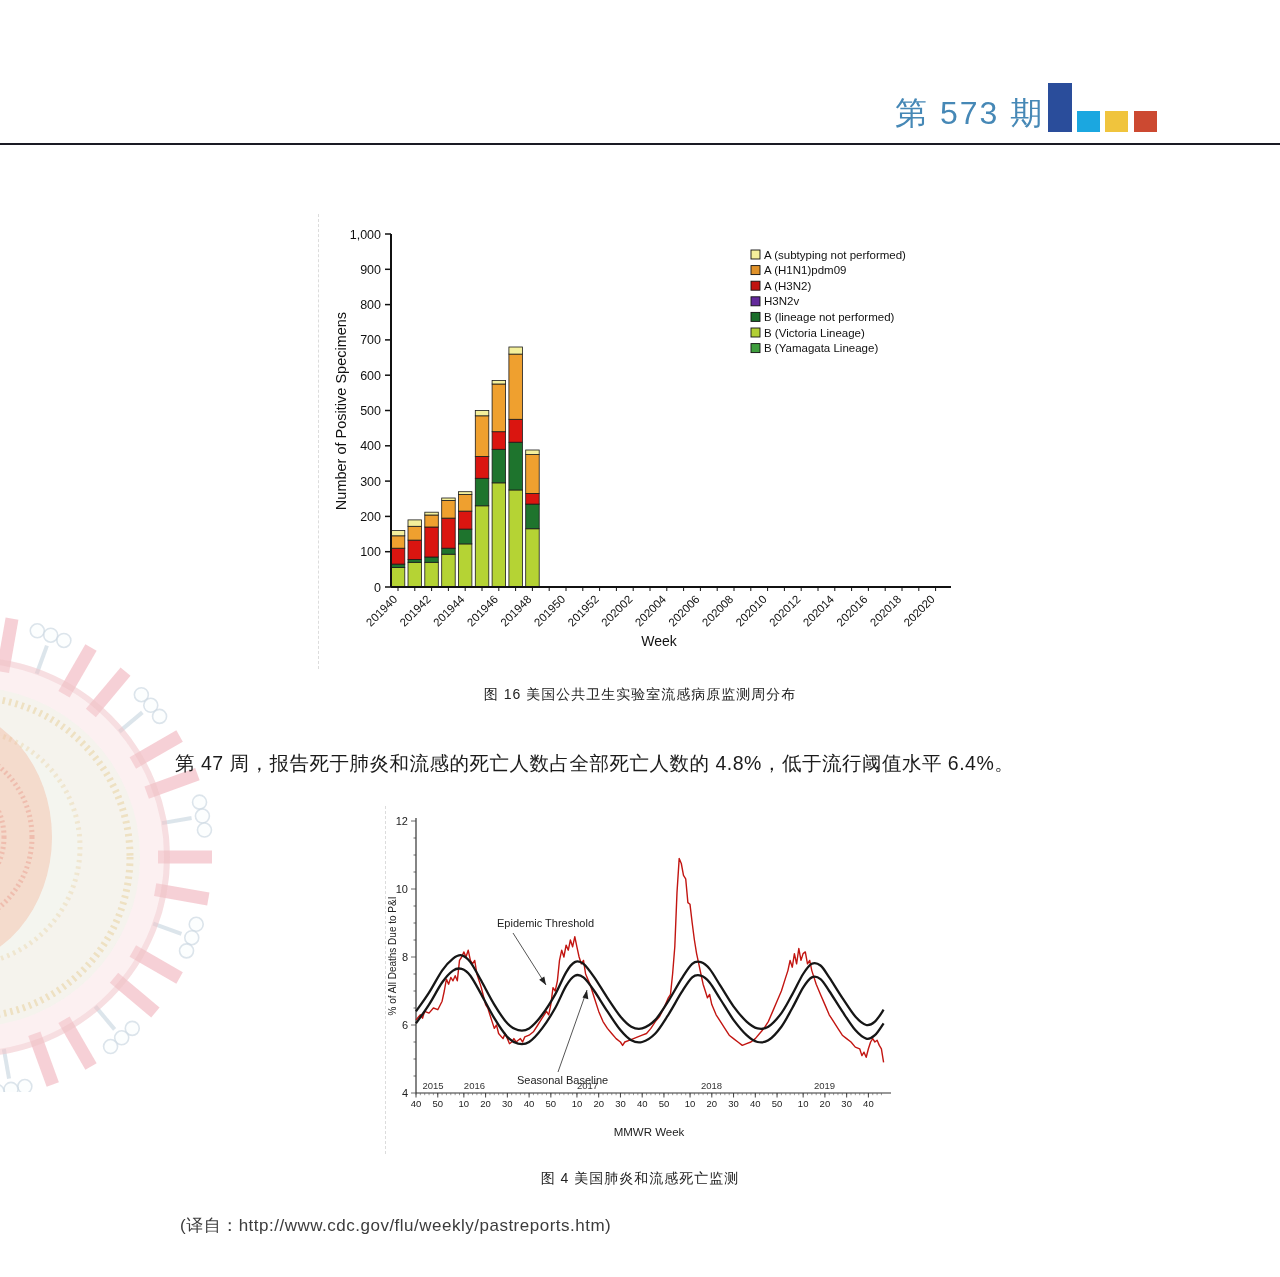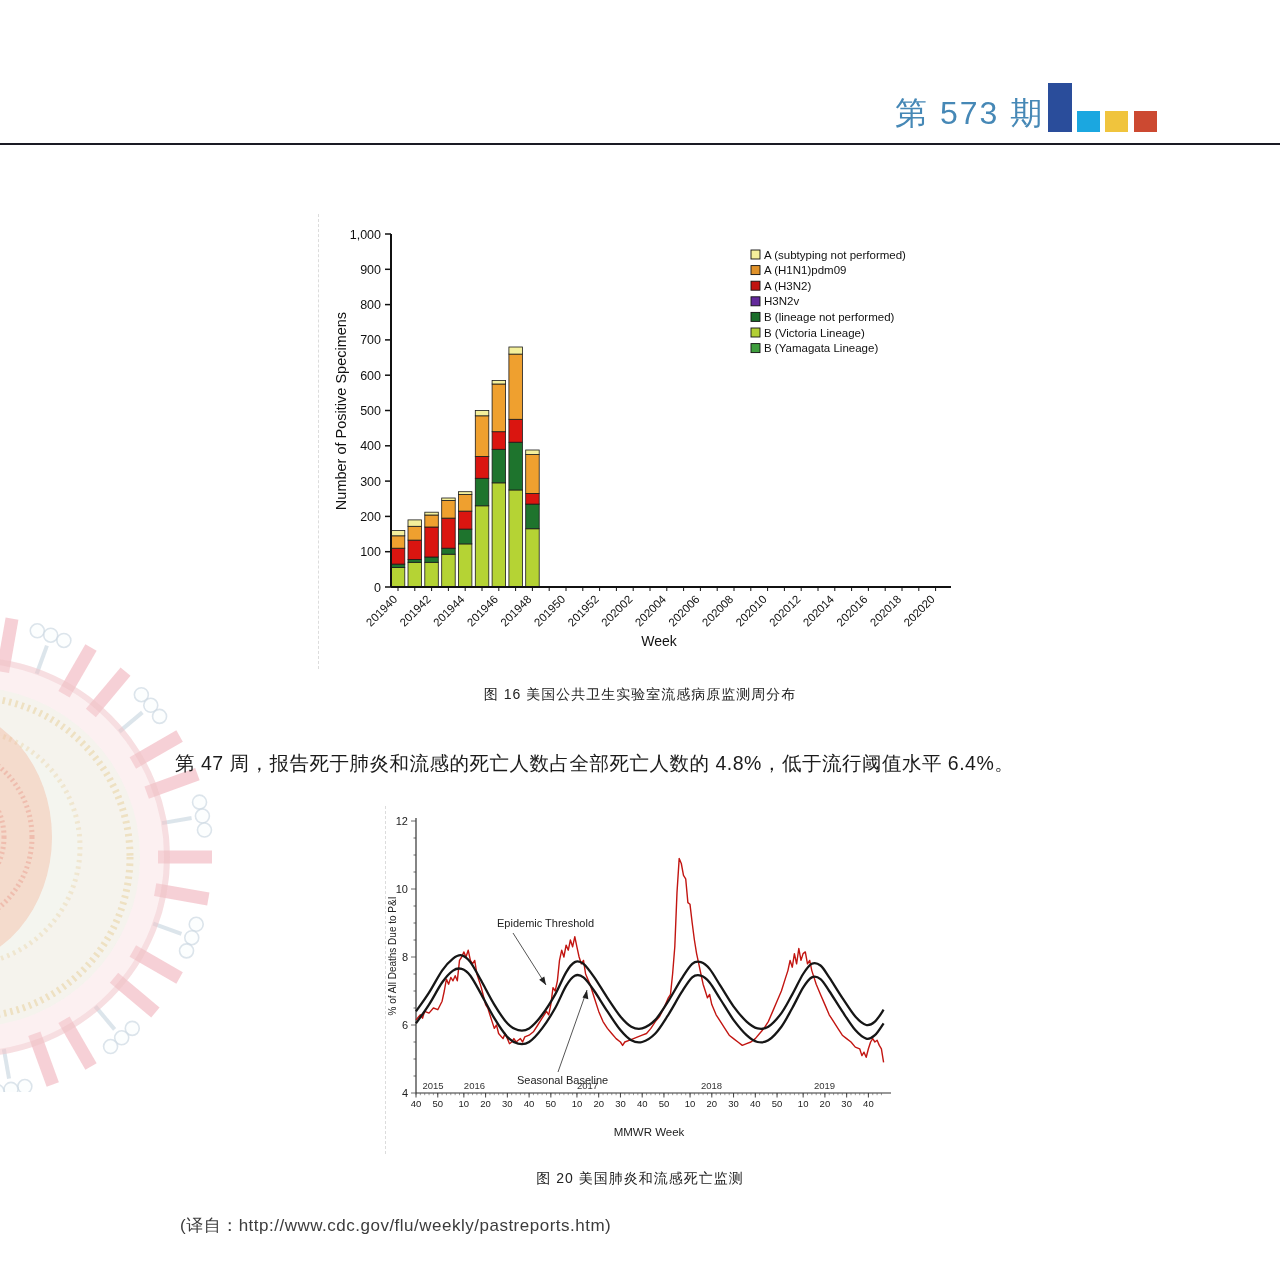--- a/index.html
+++ b/index.html
@@ -372,21 +372,21 @@
       <path d="M30.0,217.3C32.2,214.2 38.7,205.4 43.0,198.6C47.4,191.8 52.1,182.2 56.1,176.5C60.1,170.8 63.7,166.9 67.0,164.6C70.2,162.3 72.8,162.0 75.7,162.9C78.6,163.7 81.1,165.4 84.4,169.7C87.6,173.9 91.3,181.3 95.3,188.4C99.2,195.5 104.0,205.1 108.3,212.2C112.6,219.3 117.4,226.6 121.3,230.9C125.3,235.1 128.6,236.8 132.2,237.7C135.8,238.5 139.1,238.6 143.1,236.0C147.1,233.4 151.8,228.1 156.1,222.4C160.5,216.7 165.2,209.1 169.2,202.0C173.2,194.9 176.8,185.3 180.1,179.9C183.3,174.5 185.9,171.1 188.8,169.7C191.7,168.3 194.2,168.8 197.5,171.4C200.7,173.9 204.4,179.3 208.3,185.0C212.3,190.7 217.0,198.9 221.4,205.4C225.7,211.9 230.5,219.3 234.4,224.1C238.4,228.9 241.7,232.3 245.3,234.3C248.9,236.3 252.2,237.1 256.2,236.0C260.2,234.9 264.9,232.0 269.3,227.5C273.6,223.0 277.9,215.6 282.3,208.8C286.6,202.0 291.4,192.9 295.3,186.7C299.3,180.5 303.0,174.2 306.2,171.4C309.5,168.6 312.0,168.8 314.9,169.7C317.8,170.5 320.4,172.5 323.6,176.5C326.9,180.5 330.5,187.3 334.5,193.5C338.5,199.7 343.2,207.9 347.5,213.9C351.9,219.8 356.6,225.5 360.6,229.2C364.6,232.9 367.8,235.2 371.5,236.0C375.1,236.8 378.4,236.9 382.3,234.3C386.3,231.8 391.4,226.1 395.4,220.7C399.4,215.3 402.6,208.5 406.3,202.0C409.9,195.5 413.9,186.7 417.1,181.6C420.4,176.5 422.9,172.8 425.8,171.4C428.7,170.0 431.6,170.8 434.5,173.1C437.4,175.4 439.6,179.6 443.2,185.0C446.9,190.4 451.9,198.9 456.3,205.4C460.6,211.9 465.4,219.6 469.3,224.1C473.3,228.6 477.0,231.8 480.2,232.6C483.5,233.5 486.0,231.8 488.9,229.2C491.8,226.6 496.2,219.3 497.6,217.3" fill="none" stroke="#161616" stroke-width="2.3" stroke-linejoin="round"></path>
       <path d="M30.0,205.4C32.2,202.3 38.7,193.5 43.0,186.7C47.4,179.9 52.1,170.3 56.1,164.6C60.1,158.9 63.7,155.3 67.0,152.7C70.2,150.1 72.8,148.7 75.7,149.3C78.6,149.9 81.1,151.9 84.4,156.1C87.6,160.4 91.3,167.7 95.3,174.8C99.2,181.9 104.0,191.5 108.3,198.6C112.6,205.7 117.4,213.1 121.3,217.3C125.3,221.6 128.6,223.3 132.2,224.1C135.8,225.0 139.1,224.9 143.1,222.4C147.1,219.8 151.8,214.5 156.1,208.8C160.5,203.1 165.2,195.5 169.2,188.4C173.2,181.3 176.8,171.7 180.1,166.3C183.3,160.9 185.9,157.5 188.8,156.1C191.7,154.7 194.2,155.3 197.5,157.8C200.7,160.3 204.4,165.7 208.3,171.4C212.3,177.1 217.0,185.3 221.4,191.8C225.7,198.3 230.5,205.7 234.4,210.5C238.4,215.3 241.7,218.7 245.3,220.7C248.9,222.7 252.2,223.5 256.2,222.4C260.2,221.3 264.9,218.4 269.3,213.9C273.6,209.4 277.9,202.0 282.3,195.2C286.6,188.4 291.4,179.3 295.3,173.1C299.3,166.9 303.0,160.6 306.2,157.8C309.5,155.0 312.0,155.3 314.9,156.1C317.8,157.0 320.4,158.9 323.6,162.9C326.9,166.9 330.5,173.7 334.5,179.9C338.5,186.1 343.2,194.3 347.5,200.3C351.9,206.3 356.6,211.9 360.6,215.6C364.6,219.3 367.8,221.5 371.5,222.4C375.1,223.2 378.4,223.2 382.3,220.7C386.3,218.2 391.4,212.5 395.4,207.1C399.4,201.7 402.6,194.9 406.3,188.4C409.9,181.9 413.9,173.1 417.1,168.0C420.4,162.9 422.9,159.2 425.8,157.8C428.7,156.4 431.6,157.2 434.5,159.5C437.4,161.8 439.6,166.0 443.2,171.4C446.9,176.8 451.9,185.3 456.3,191.8C460.6,198.3 465.4,206.0 469.3,210.5C473.3,215.0 477.0,218.2 480.2,219.0C483.5,219.8 486.0,218.2 488.9,215.6C491.8,213.1 496.2,205.7 497.6,203.7" fill="none" stroke="#161616" stroke-width="2.3" stroke-linejoin="round"></path>
       <text x="111" y="121" font-size="11" fill="#222">Epidemic Threshold</text>
       <line x1="127" y1="127" x2="160" y2="179" stroke="#555" stroke-width="1"></line>
       <polygon points="160,179 153.2,173.8 158.3,170.6" fill="#222"></polygon>
       <text x="131" y="278" font-size="11" fill="#222">Seasonal Baseline</text>
       <line x1="172" y1="266" x2="201" y2="184" stroke="#555" stroke-width="1"></line>
       <polygon points="201,184 196.5,191.5 202.3,193.2" fill="#222"></polygon>
     </svg></figure>
 
-<div class="caption c17">图 20 美国肺炎和流感死亡监测</div>
+<div class="caption c17">图 4 美国肺炎和流感死亡监测</div>
 
 <div class="source">(译自：http://www.cdc.gov/flu/weekly/pastreports.htm)</div>
 
 <svg id="virus" width="250" height="480" viewBox="0 0 250 480">
     <g opacity="0.55">
       <line x1="158" y1="245" x2="212" y2="245" stroke="rgba(224,86,105,0.5)" stroke-width="13"></line>
       <line x1="155.1438575662951" y1="277.6458574013829" x2="208.32347622895435" y2="287.02285899539714" stroke="rgba(224,86,105,0.5)" stroke-width="13"></line>
       <line x1="153.24006105325213" y1="311.6939279485054" x2="181.4308396768294" y2="321.9545322482754" stroke="rgba(150,175,195,0.6)" stroke-width="4"></line>
       <circle cx="196.20849676957604" cy="312.2734419310378" r="7" fill="rgba(248,252,253,0.85)" stroke="rgba(150,175,195,0.6)" stroke-width="1.6"></circle>
       <circle cx="191.7674585054744" cy="325.71675382485785" r="7" fill="rgba(248,252,253,0.85)" stroke="rgba(150,175,195,0.6)" stroke-width="1.6"></circle>

